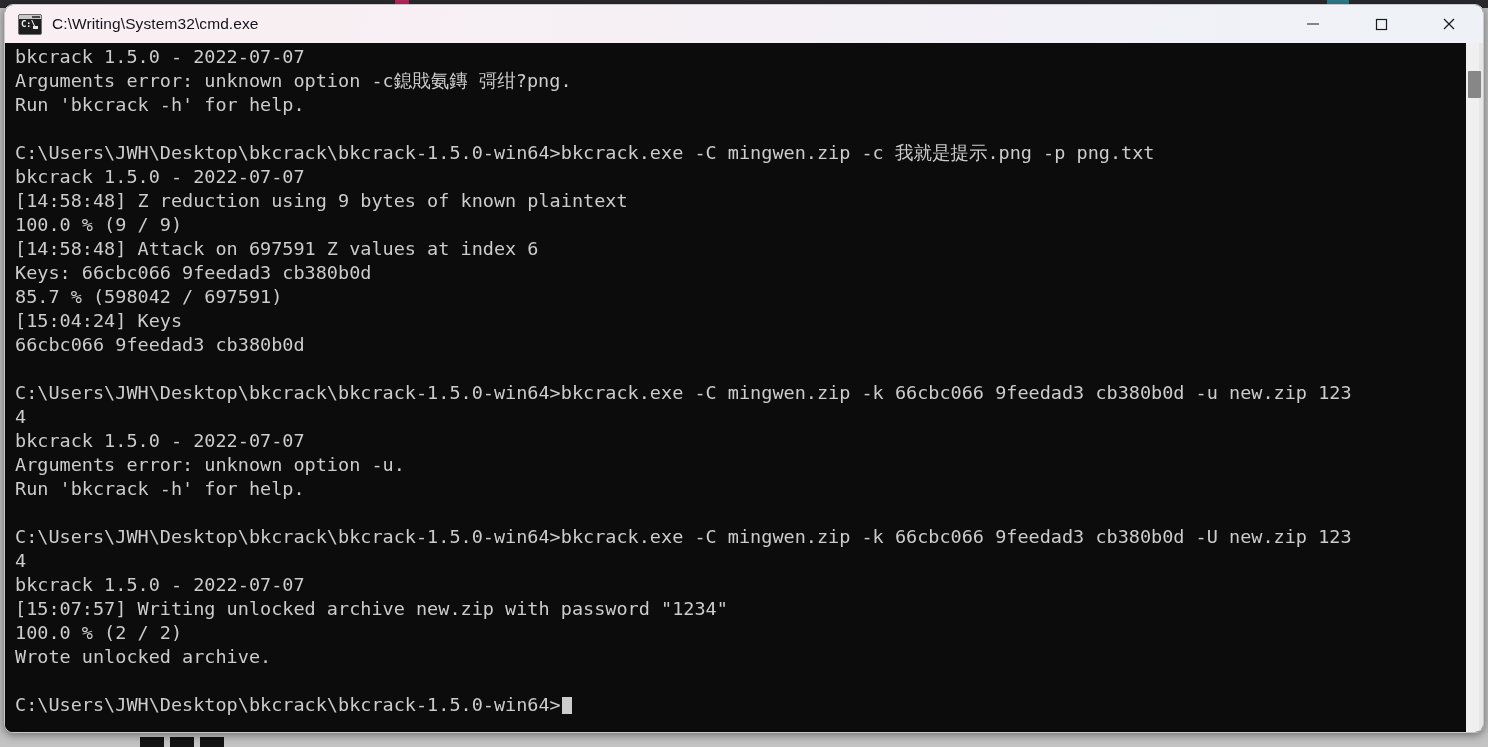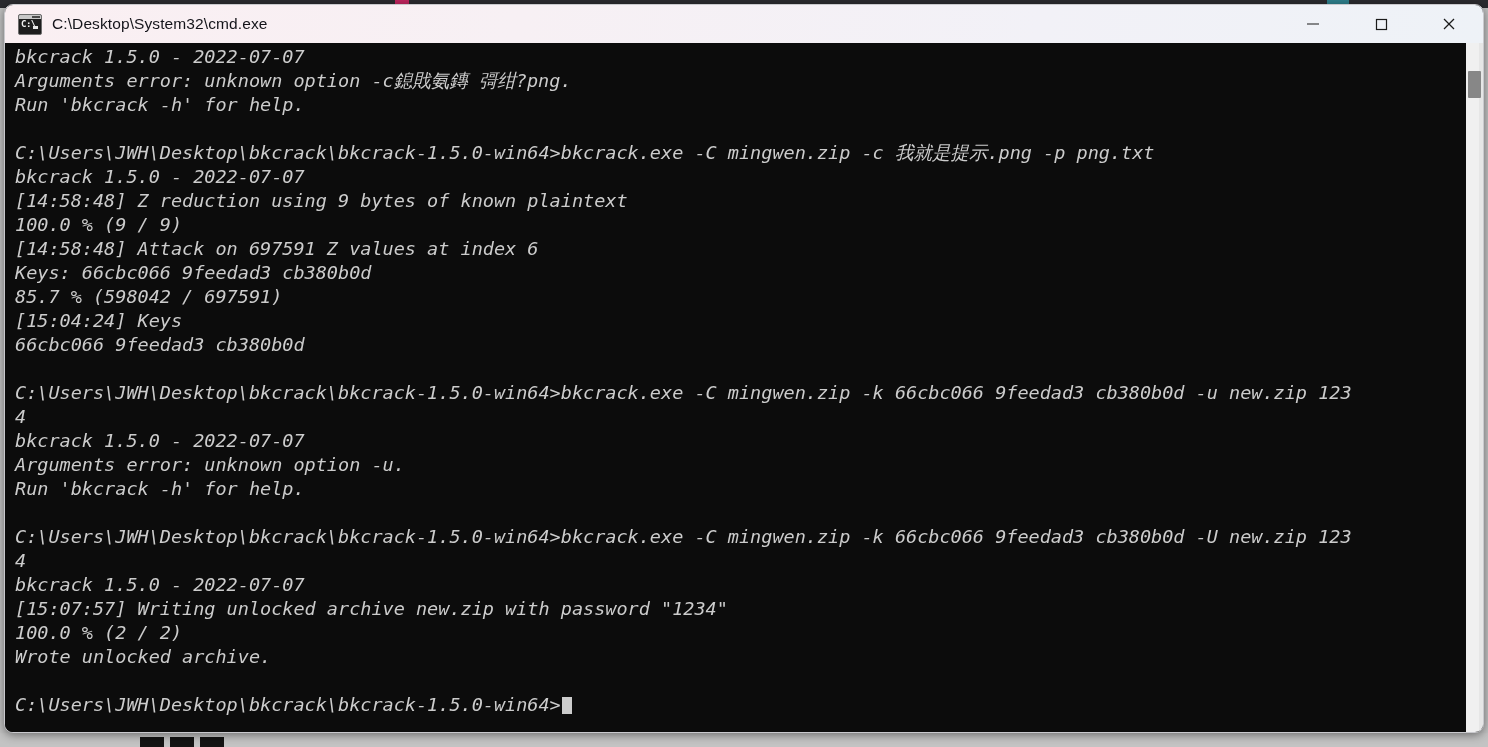--- a/index.html
+++ b/index.html
@@ -142,21 +142,20 @@
     cursor: default;
   }
   .win-btn svg { display: block; }
 
   
   .console-area {
     position: relative;
     height: 705px;
     background: #0c0c0c;
     display: flex;
-    font-style: italic;
   }
   .console-text {
     position: relative;
     flex: 1 1 auto;
     padding: 2px 0 0 10px;
     font-family: "DejaVu Sans Mono", "Liberation Mono", monospace;
     font-size: 18.5px;
     line-height: 24px;
     color: #ccc;
     white-space: pre;
@@ -215,21 +214,21 @@
 
 <div class="window">
 
   <div class="titlebar">
     <div class="title-left">
       <div class="cmd-icon">
         <div class="bar"></div>
         <div class="txt">C:\</div>
         <div class="cur"></div>
       </div>
-      <div class="title-text">C:\Desktop\System32\cmd.exe</div>
+      <div class="title-text">C:\Writing\System32\cmd.exe</div>
     </div>
     <div class="win-controls">
       <div class="win-btn">
         <svg width="18" height="18" viewBox="0 0 18 18">
           <line x1="3" y1="9" x2="15" y2="9" stroke="#1b1b1b" stroke-width="1.2"></line>
         </svg>
       </div>
       <div class="win-btn">
         <svg width="18" height="18" viewBox="0 0 18 18">
           <rect x="4.5" y="4.5" width="10" height="10" fill="none" stroke="#1b1b1b" stroke-width="1.2"></rect>

